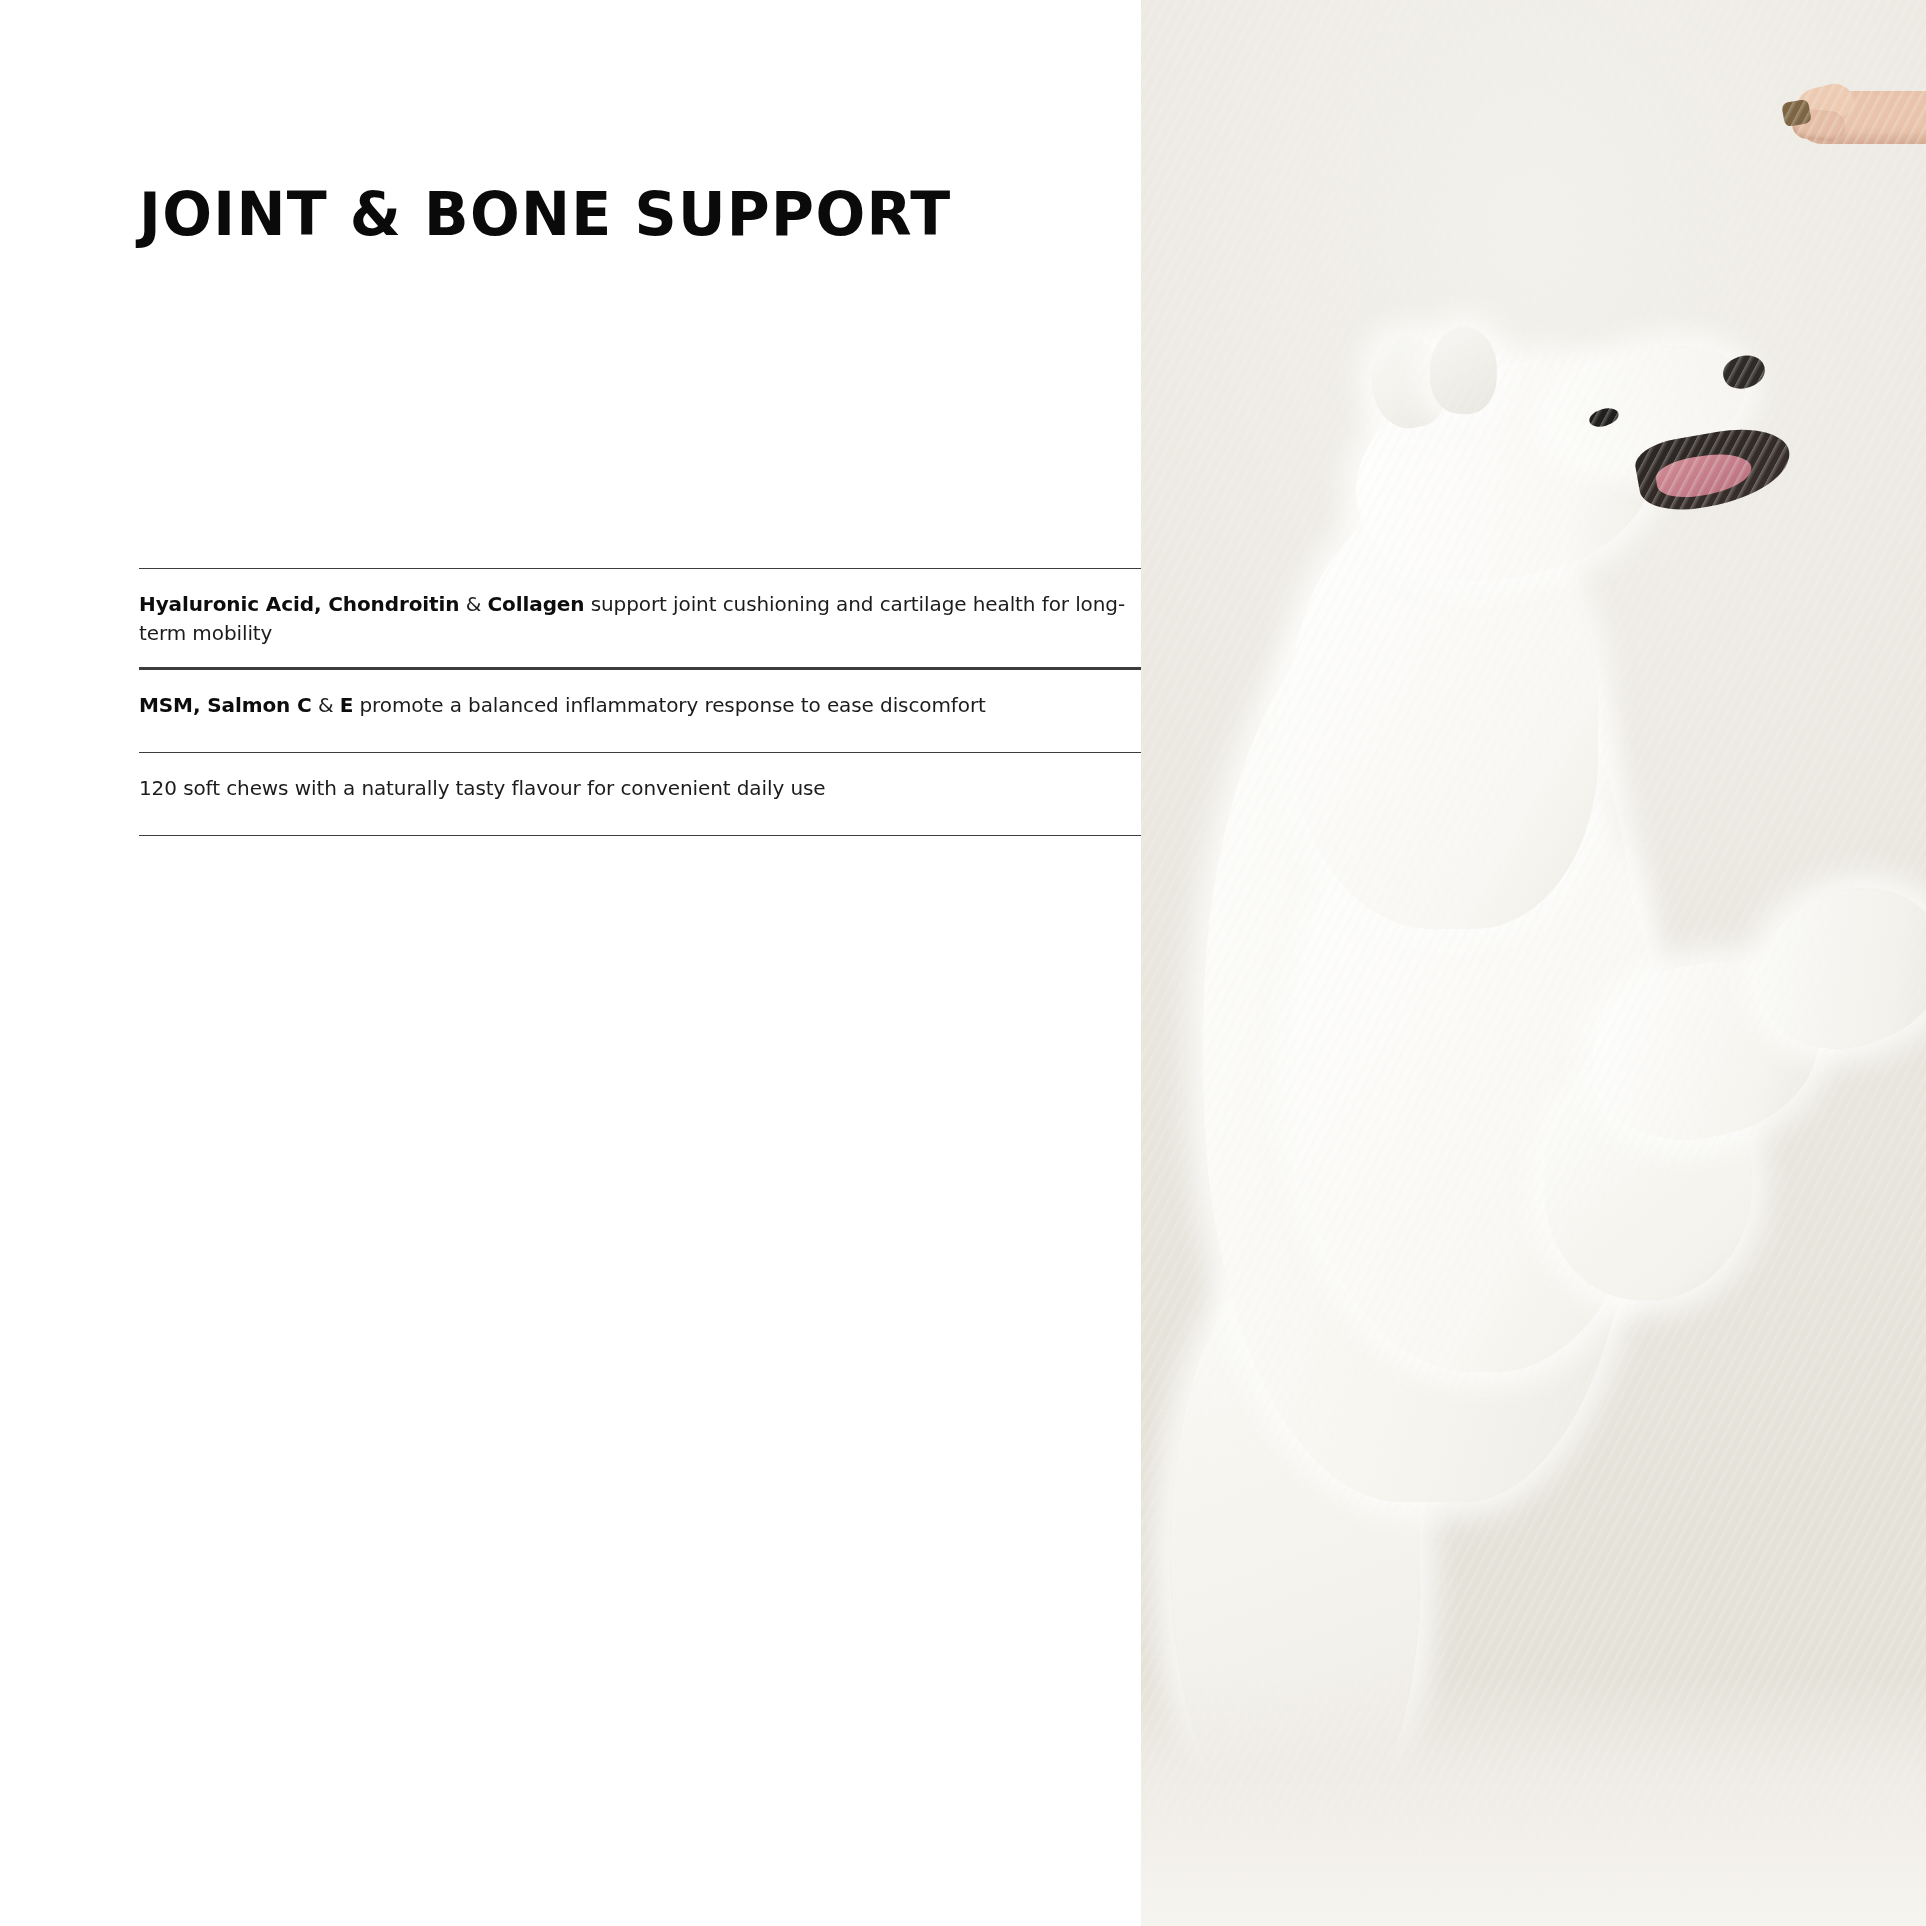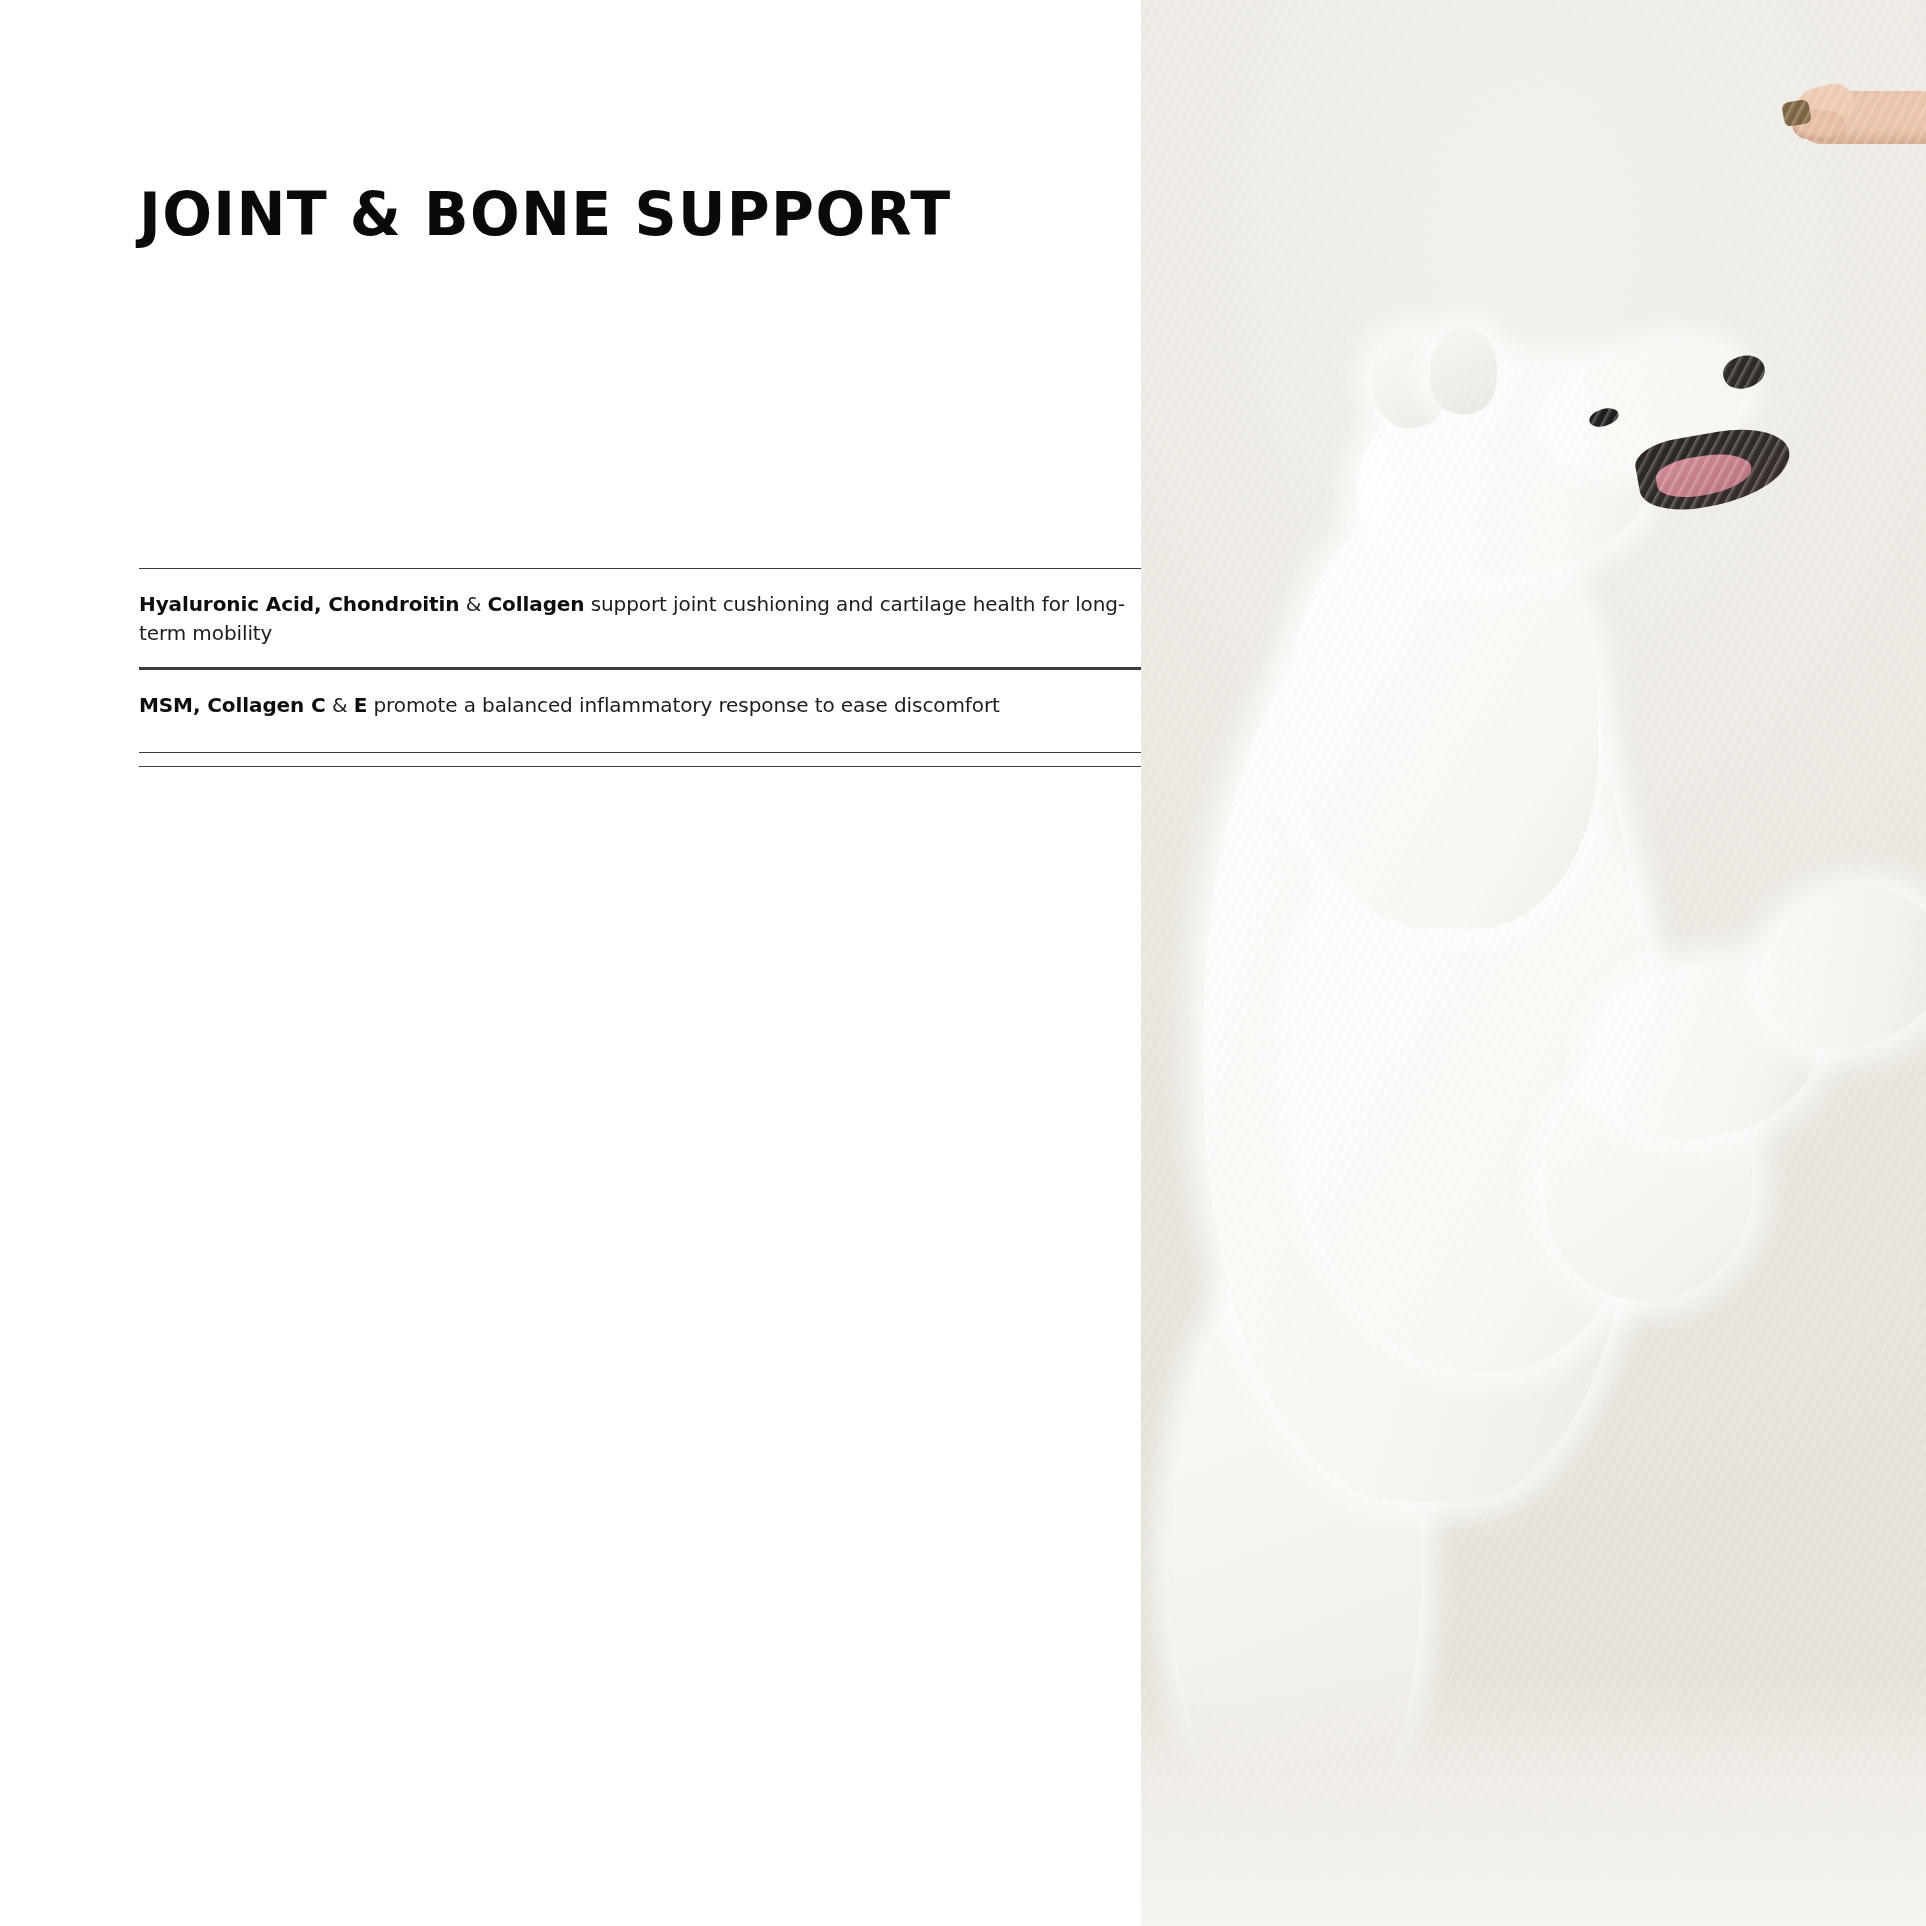--- a/index.html
+++ b/index.html
@@ -328,26 +328,29 @@
       <div class="feature">
         <p><b>Hyaluronic Acid, Chondroitin</b> &amp; <b>Collagen</b> support joint cushioning and cartilage health for long-term mobility</p>
       </div>
 
       <div class="divider"></div>
 
 
       <div class="divider"></div>
 
       <div class="feature">
-        <p><b>MSM, Collagen C</b> &amp; <b>E</b> promote a balanced inflammatory response to ease discomfort</p>
+        <p><b>MSM, Salmon C</b> &amp; <b>E</b> promote a balanced inflammatory response to ease discomfort</p>
       </div>
 
       <div class="spacer-sm"></div>
       <div class="divider"></div>
 
+      <div class="feature">
+        <p>120 soft chews with a naturally tasty flavour for convenient daily use</p>
+      </div>
 
       <div class="spacer-sm"></div>
       <div class="divider"></div>
 
     </div>
   </div>
 
   <div class="photo">
     <div class="photo-bg"></div>
 

